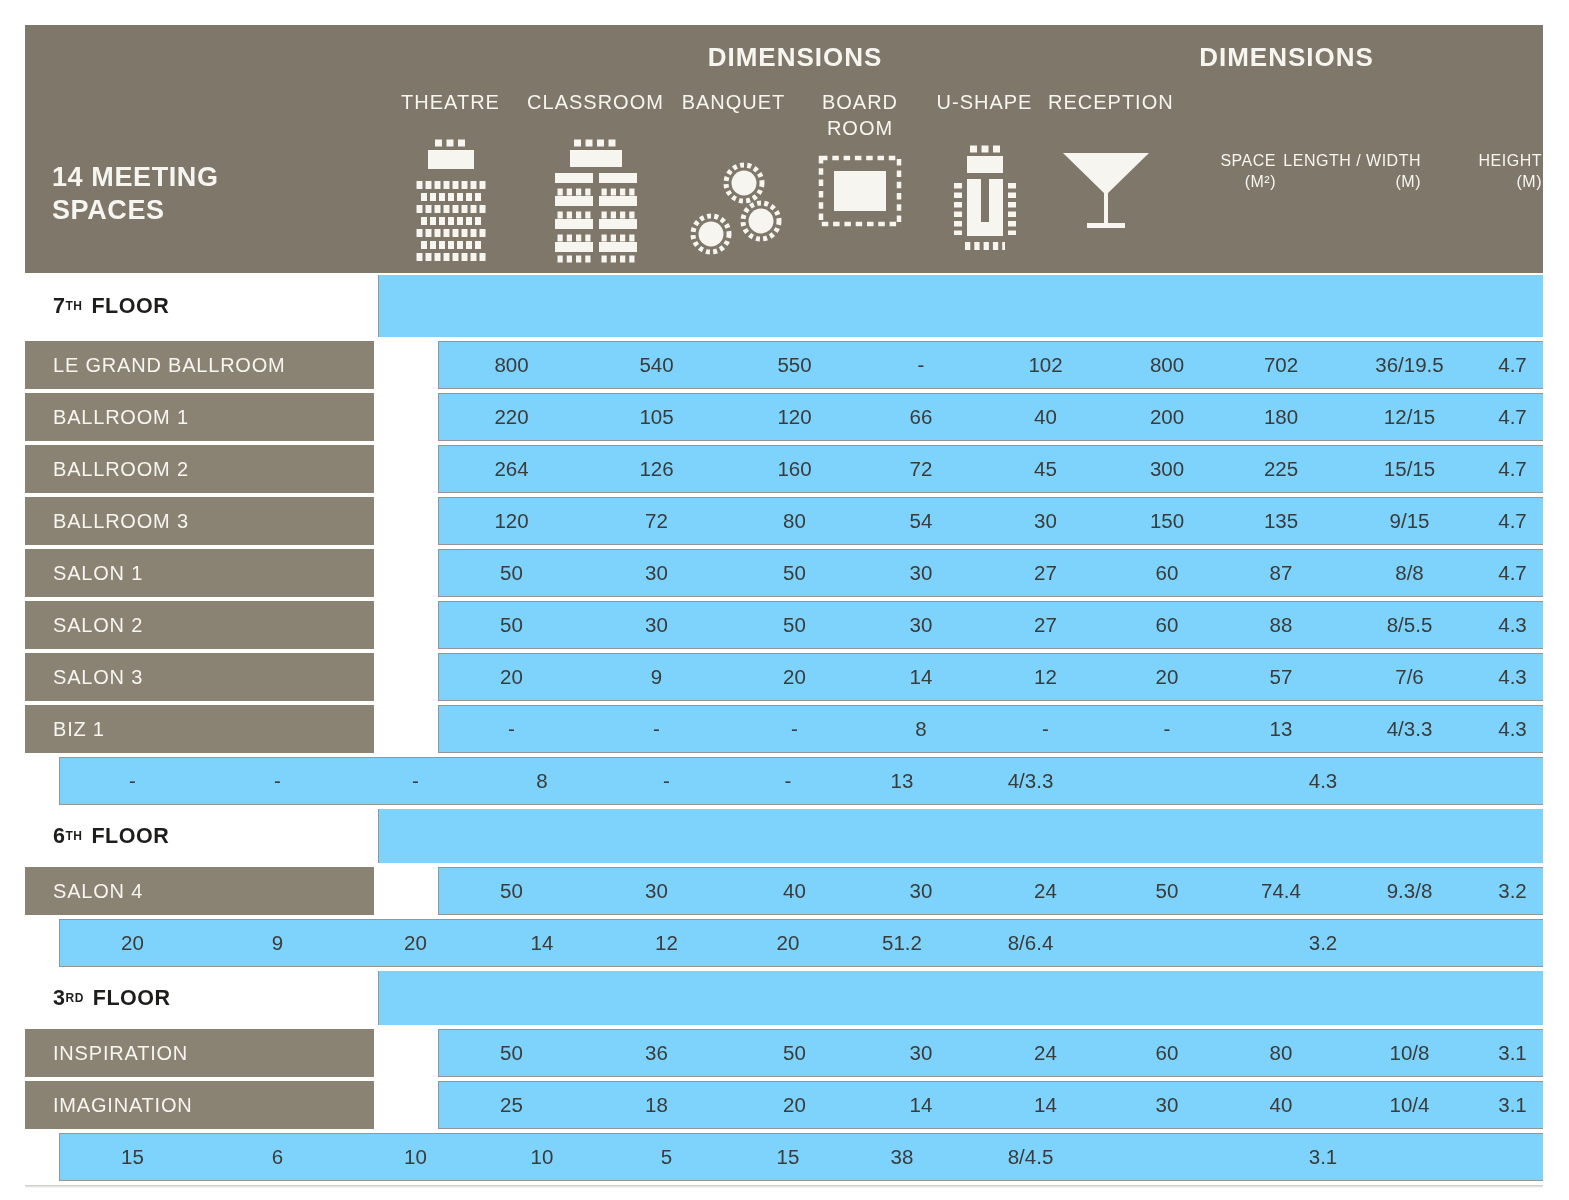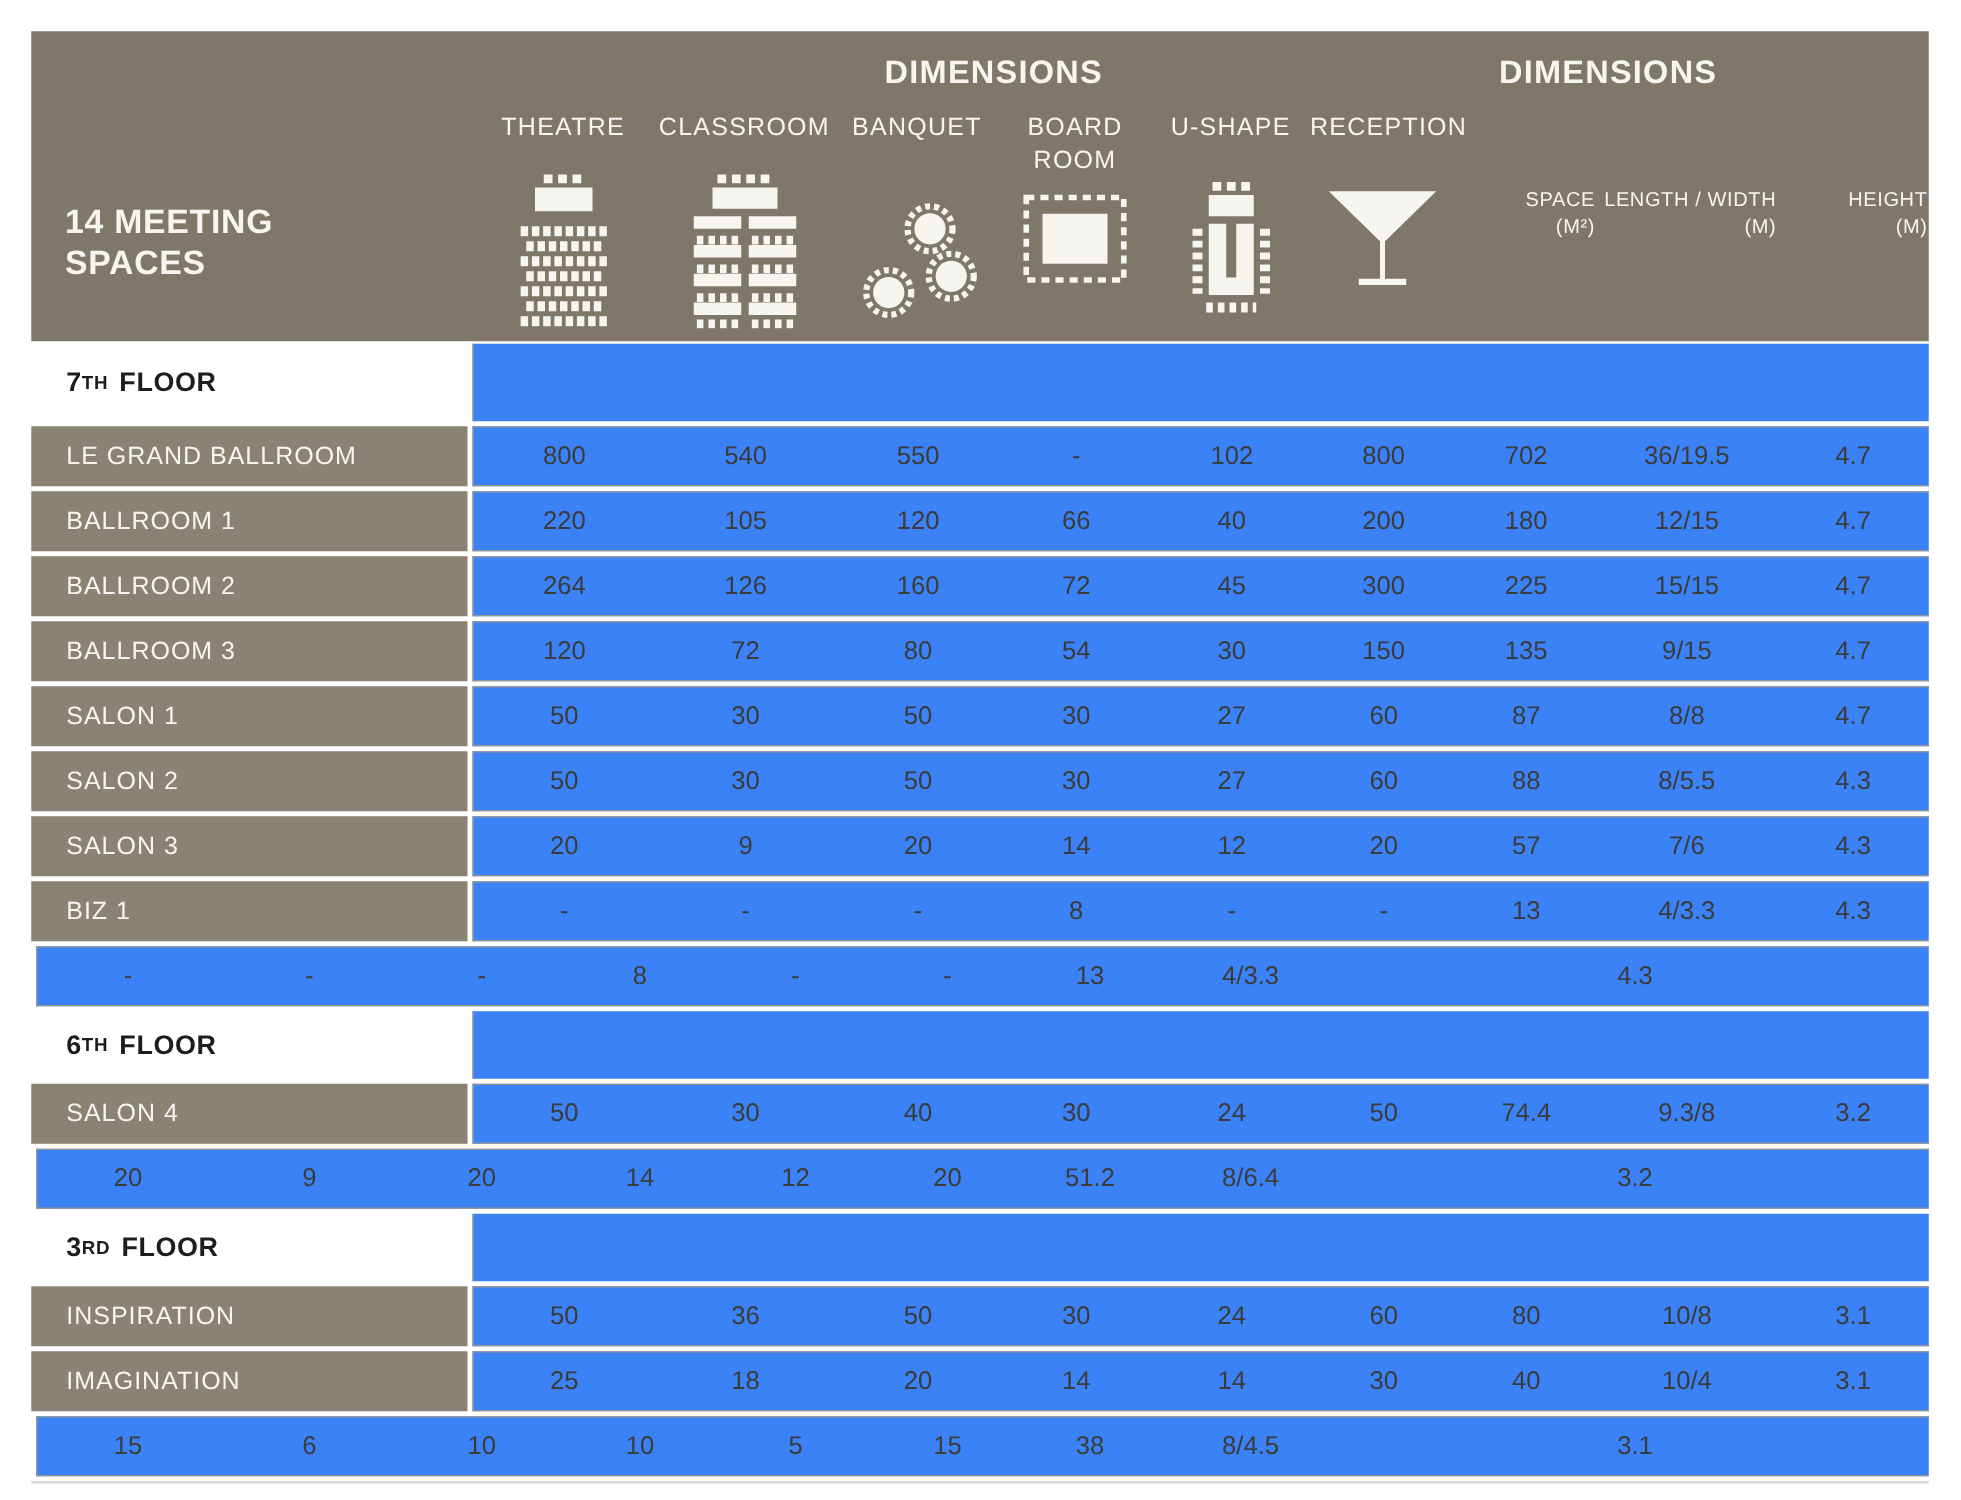--- a/index.html
+++ b/index.html
@@ -34,32 +34,32 @@
   .pad-martini{padding-bottom:34px;}
   .icn{fill:#F7F5F0;}
   .icnline{stroke:#F7F5F0;fill:none;}
 
   
   .row{display:flex;margin-bottom:4px;}
   .name-cell{width:349px;flex:none;background:#8A8273;color:#F7F5F0;display:flex;
              align-items:center;padding-left:28px;box-sizing:border-box;
              font-size:20px;letter-spacing:0.8px;}
   .gap{width:4px;flex:none;}
-  .row-data{flex:1;display:grid;box-sizing:border-box;background:#3b82f6;
+  .row-data{flex:1;display:grid;box-sizing:border-box;background:#7dd3fc;
             grid-template-columns:145px 145px 131px 122px 127px 116px 112px 145px 1fr;
             border-top:1px solid #96958F;border-bottom:1px solid #96958F;border-left:1px solid #96958F;
             align-items:center;}
   .cell{text-align:center;color:#3B3B3A;font-size:20.5px;}
-  .room{height:48px;}
+  .room{height:48px;gap:30px;}
   .floor{height:54px;}
   .floor.first{height:62px;}
   .floor .name-area{width:349px;flex:none;display:flex;align-items:center;padding-left:28px;
                     box-sizing:border-box;background:#ffffff;color:#1E1D1B;font-weight:bold;
                     font-size:21.5px;letter-spacing:0.5px;}
-  .floor .name-area sup{font-size:15px;}
+  .floor .name-area sup{font-size:12px;}
   .floor .name-area .fw{margin-left:9px;}
   .floor-data{border-top:none;border-bottom:none;border-left:1px solid #96958F;}
   .shadow-bottom{height:3px;background:linear-gradient(#c9c7c2,#ffffff);}
 </style>
 </head>
 <body>
 
 <div class="page">
  <div class="sheet">
 

